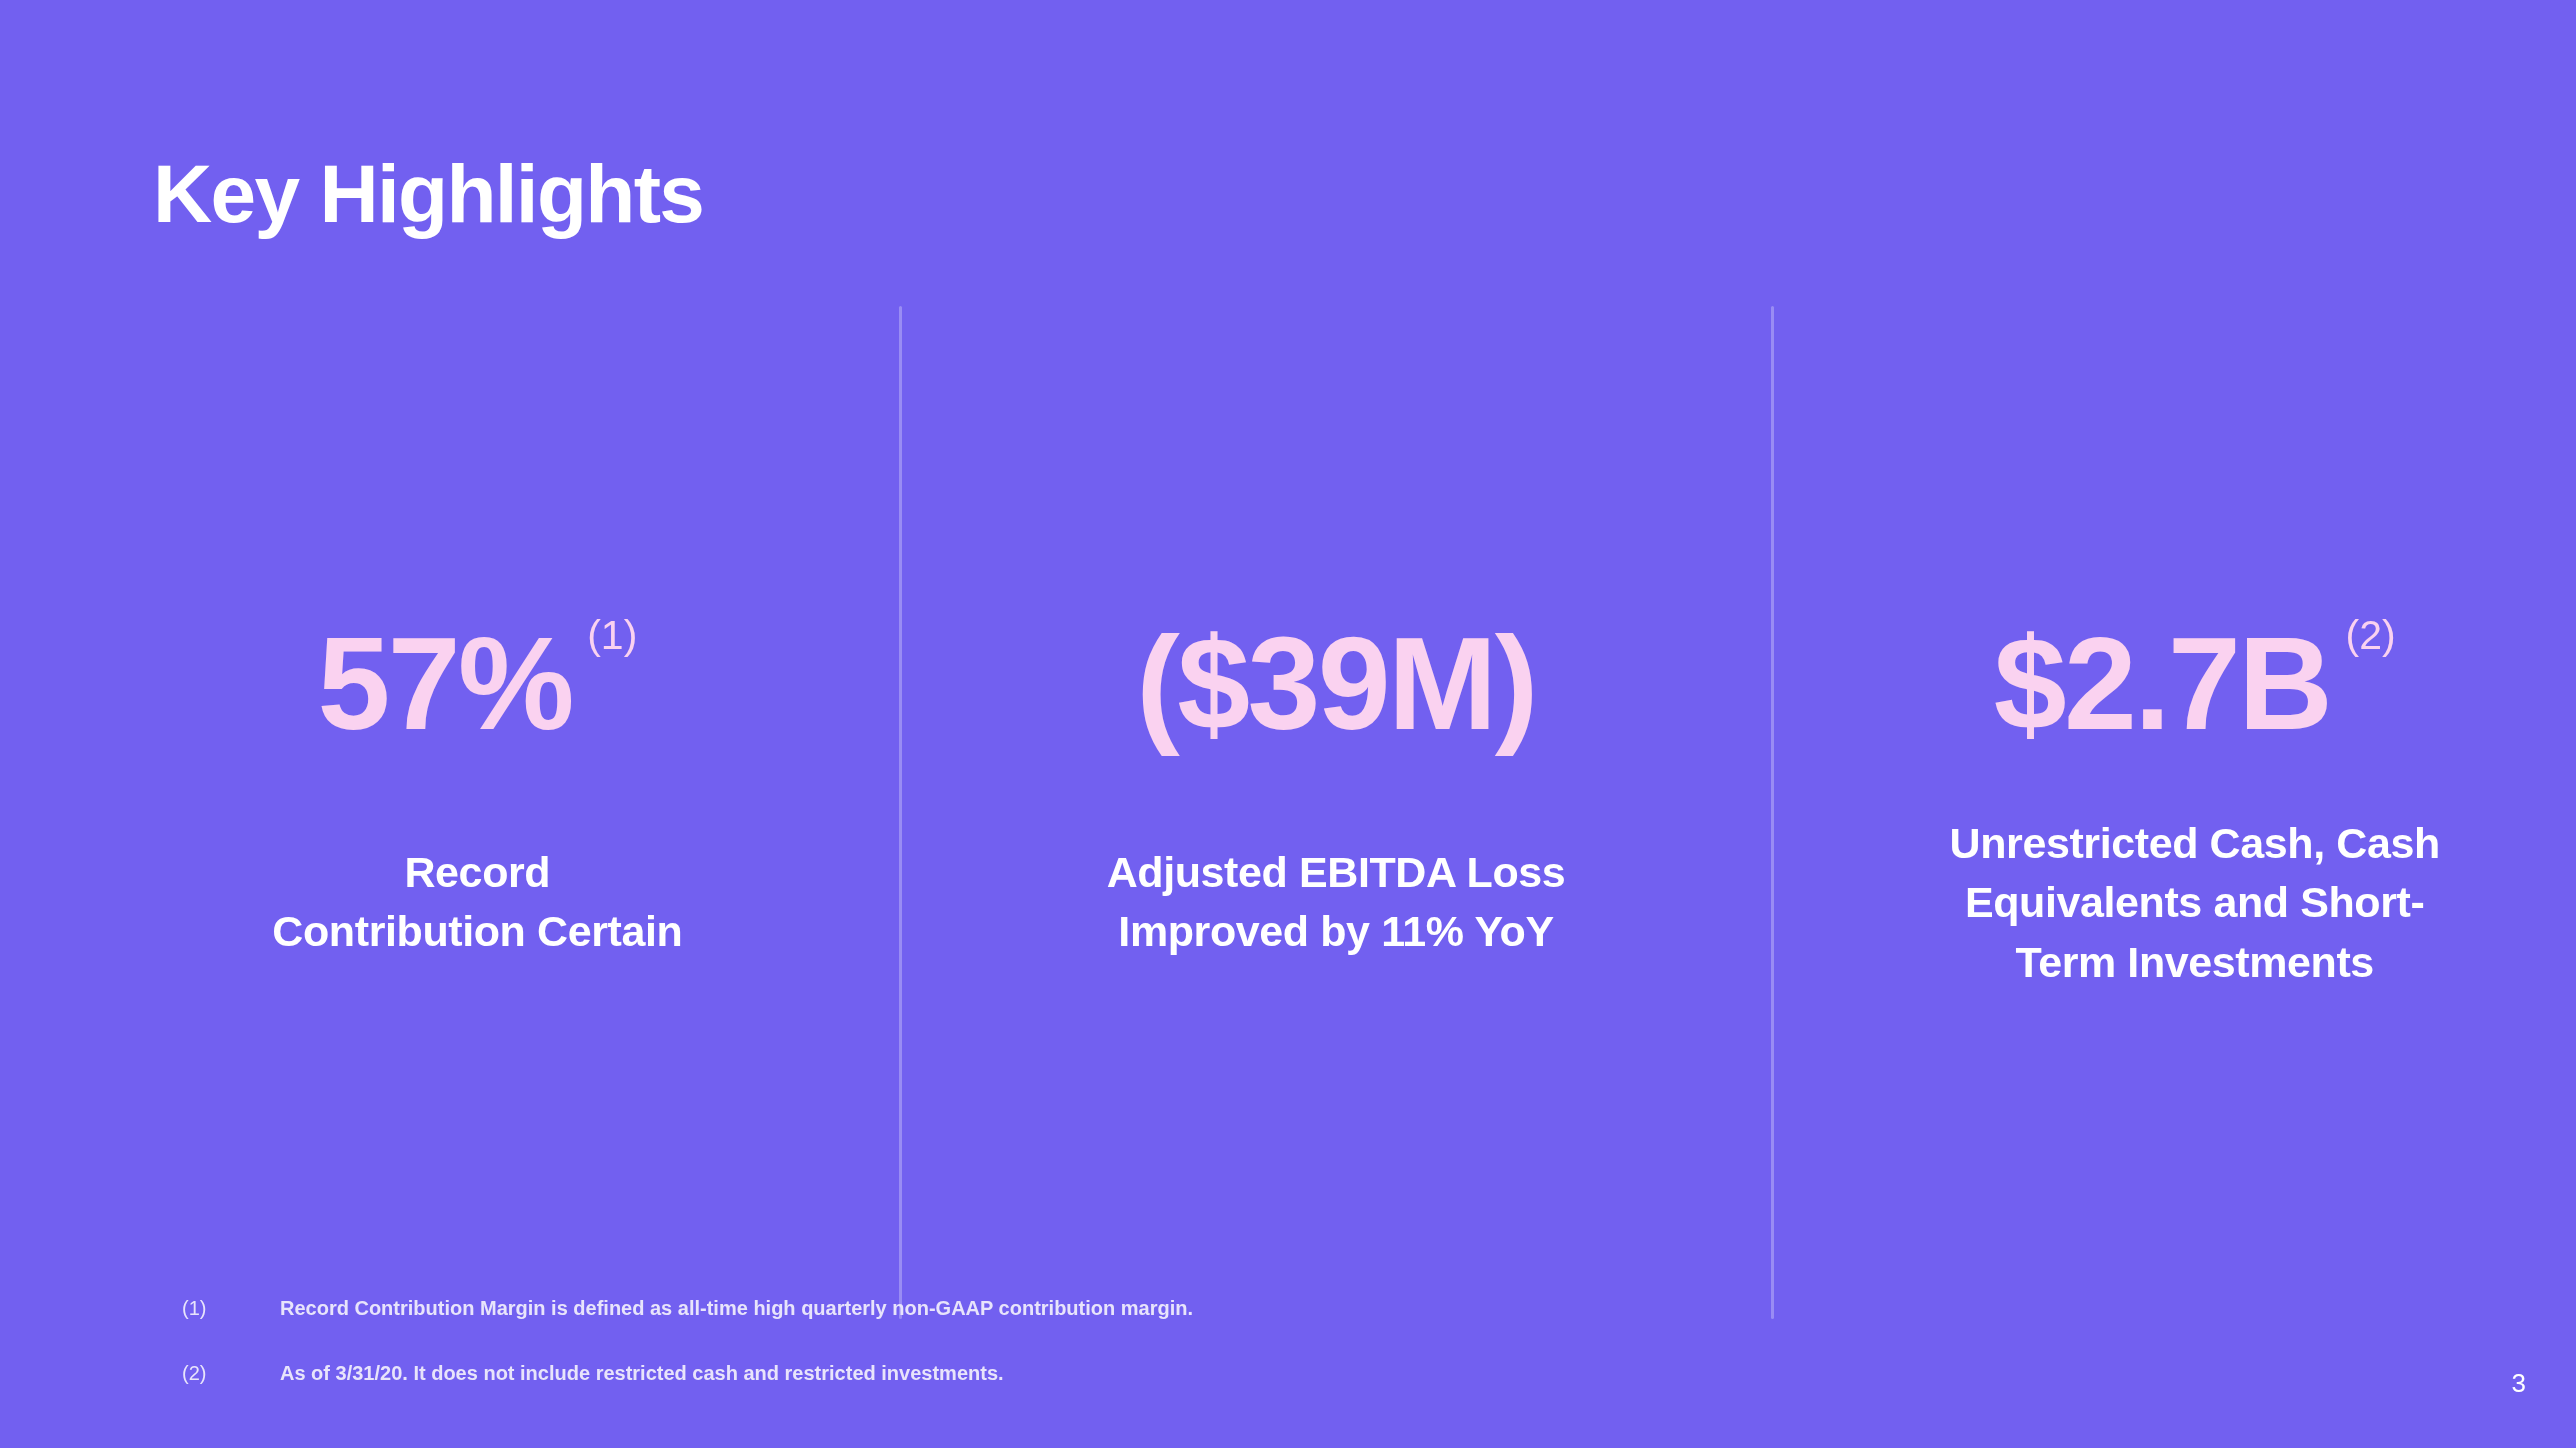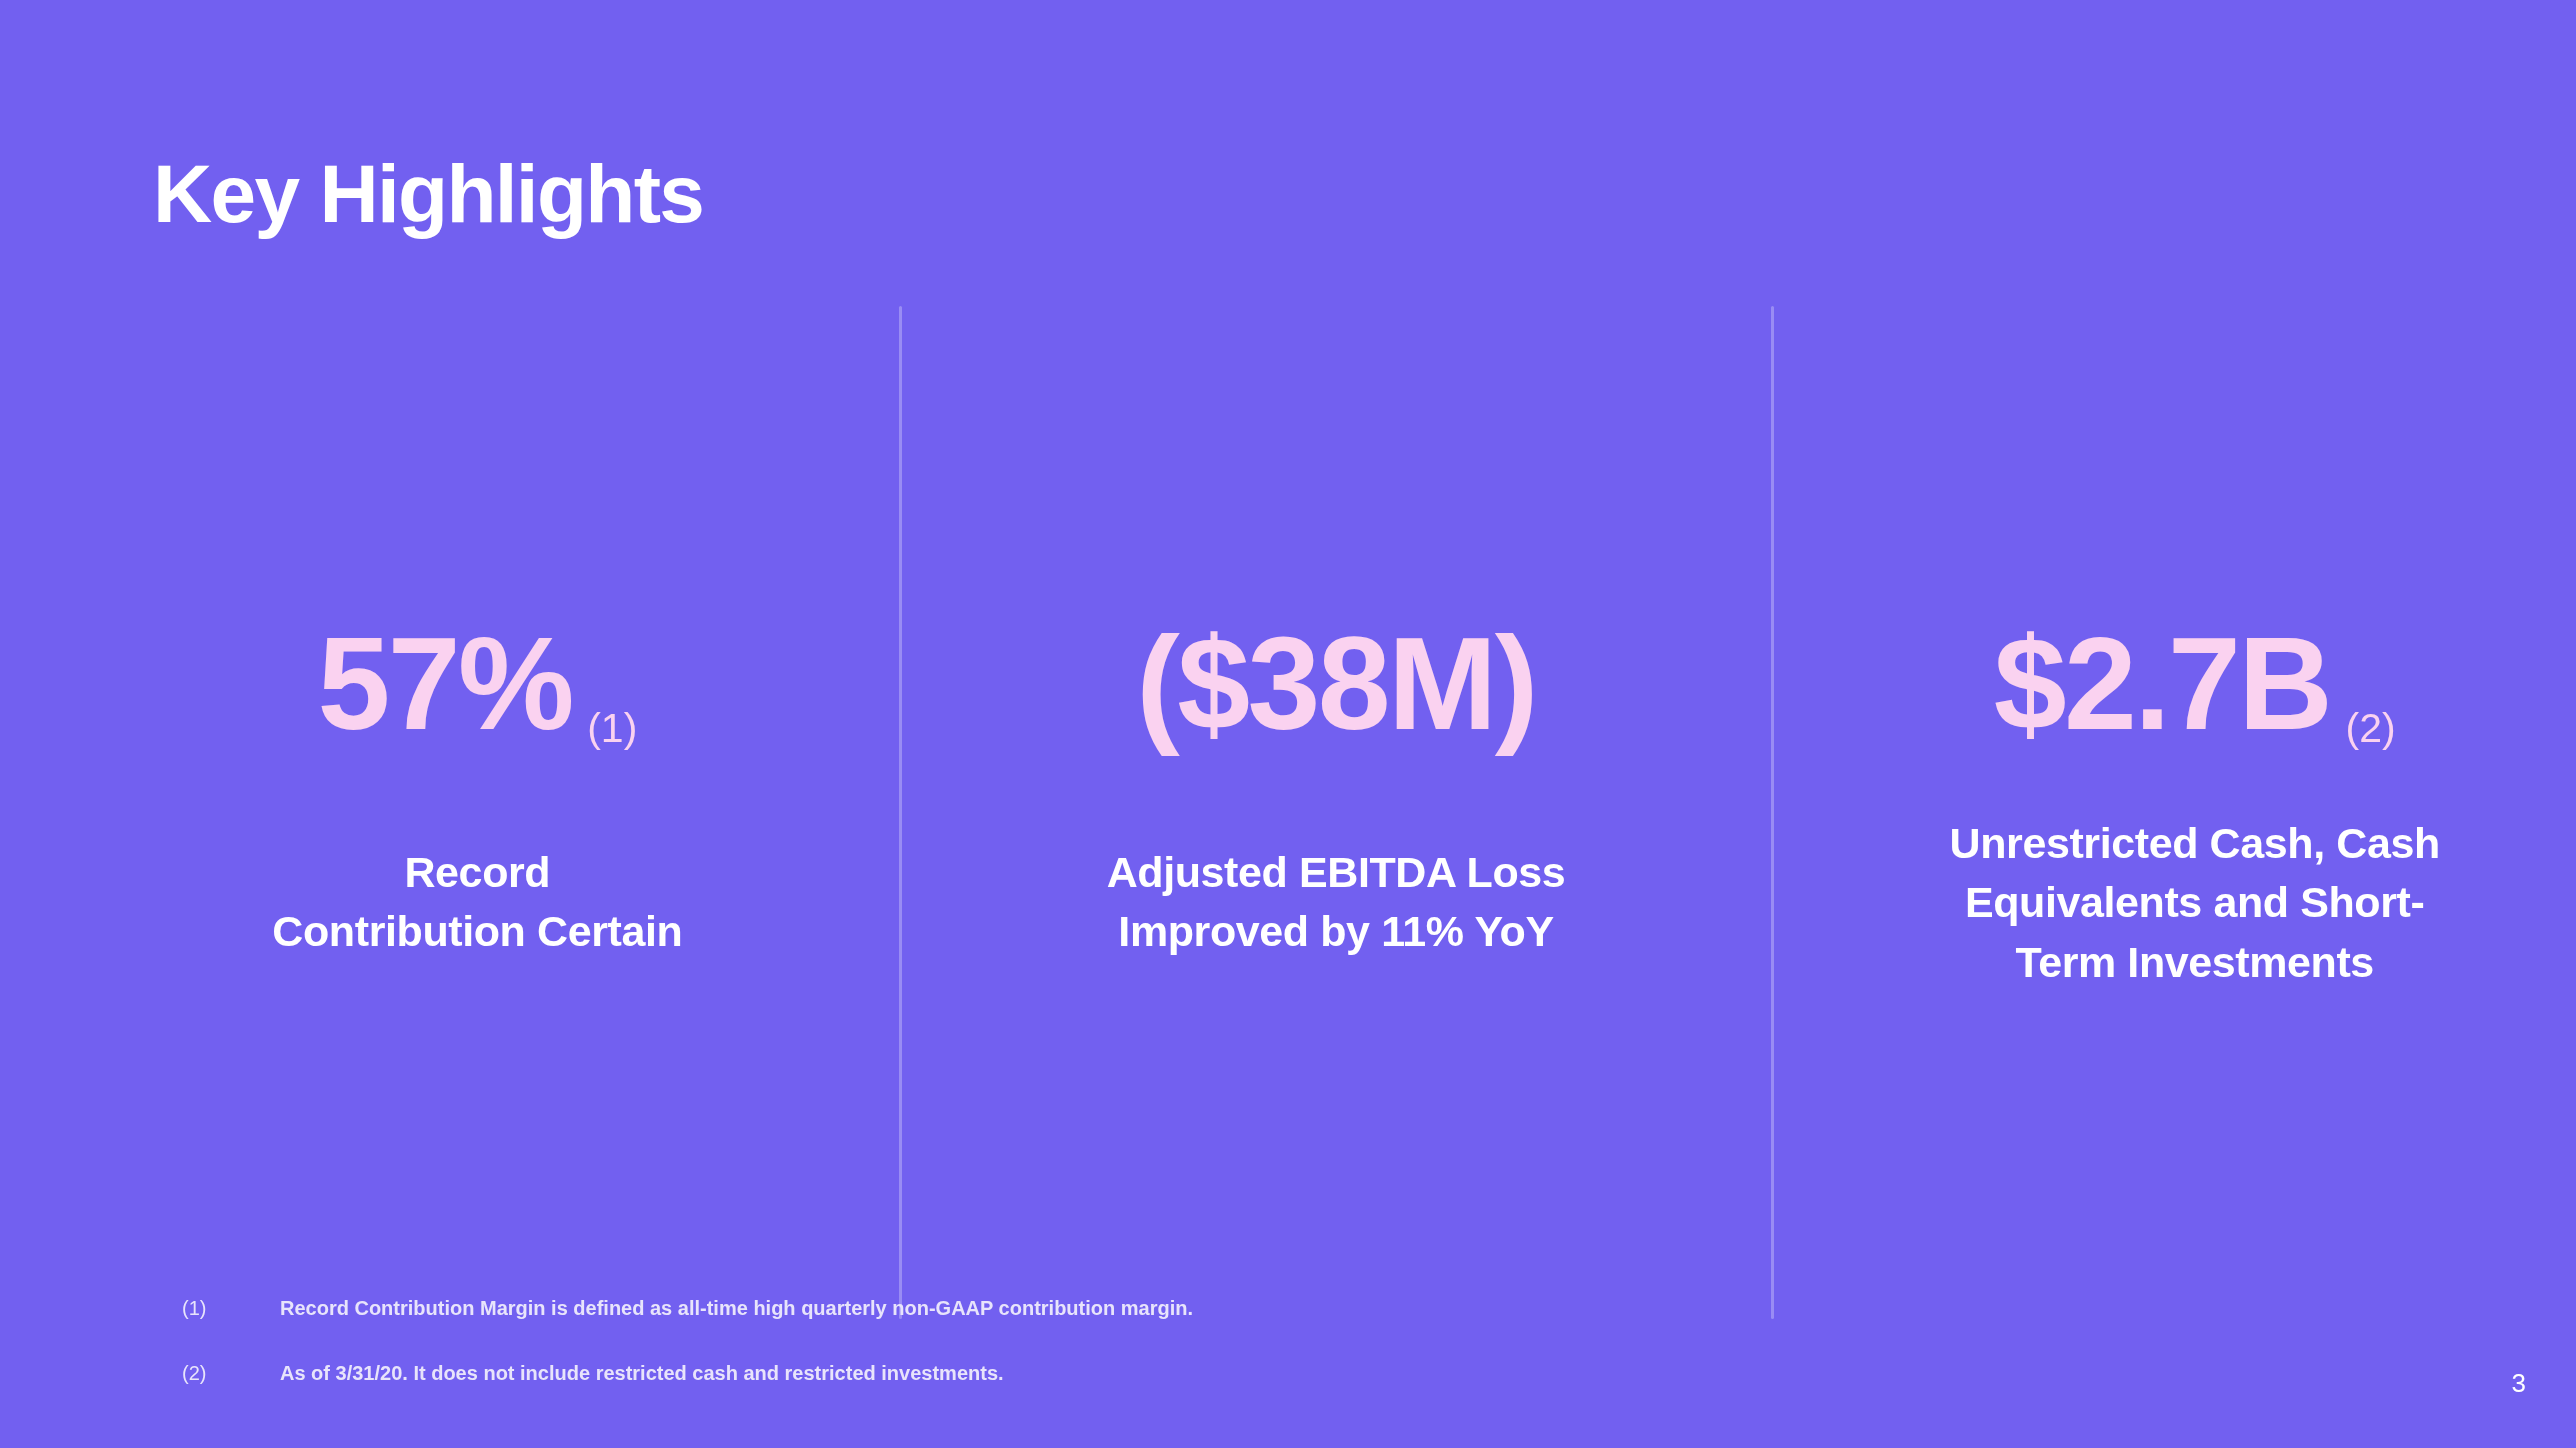--- a/index.html
+++ b/index.html
@@ -43,21 +43,21 @@
     flex:1 1 0;
     display:flex;
     flex-direction:column;
     align-items:center;
     padding:0 52px;
   }
   .col .stat-block {
     position:relative;
     margin-top:288px;
     display:flex;
-    align-items:flex-end;
+    align-items:flex-start;
     justify-content:center;
     width:100%;
   }
   .stat-value {
     font-size:131px;
     font-weight:bold;
     color:#fad2f0;
     line-height:1.0;
     letter-spacing:-2.6px;
     white-space:nowrap;
@@ -122,21 +122,21 @@
       <div class="stat-block">
         <span class="stat-value">57%</span>
         <span class="stat-sup">(1)</span>
       </div>
       <div class="caption">Record
 Contribution Certain</div>
     </div>
 
     <div class="col col-2">
       <div class="stat-block">
-        <span class="stat-value">($38M)</span>
+        <span class="stat-value">($39M)</span>
 
       </div>
       <div class="caption">Adjusted EBITDA Loss
 Improved by 11% YoY</div>
     </div>
 
     <div class="col col-3">
       <div class="stat-block">
         <span class="stat-value">$2.7B</span>
         <span class="stat-sup">(2)</span>

